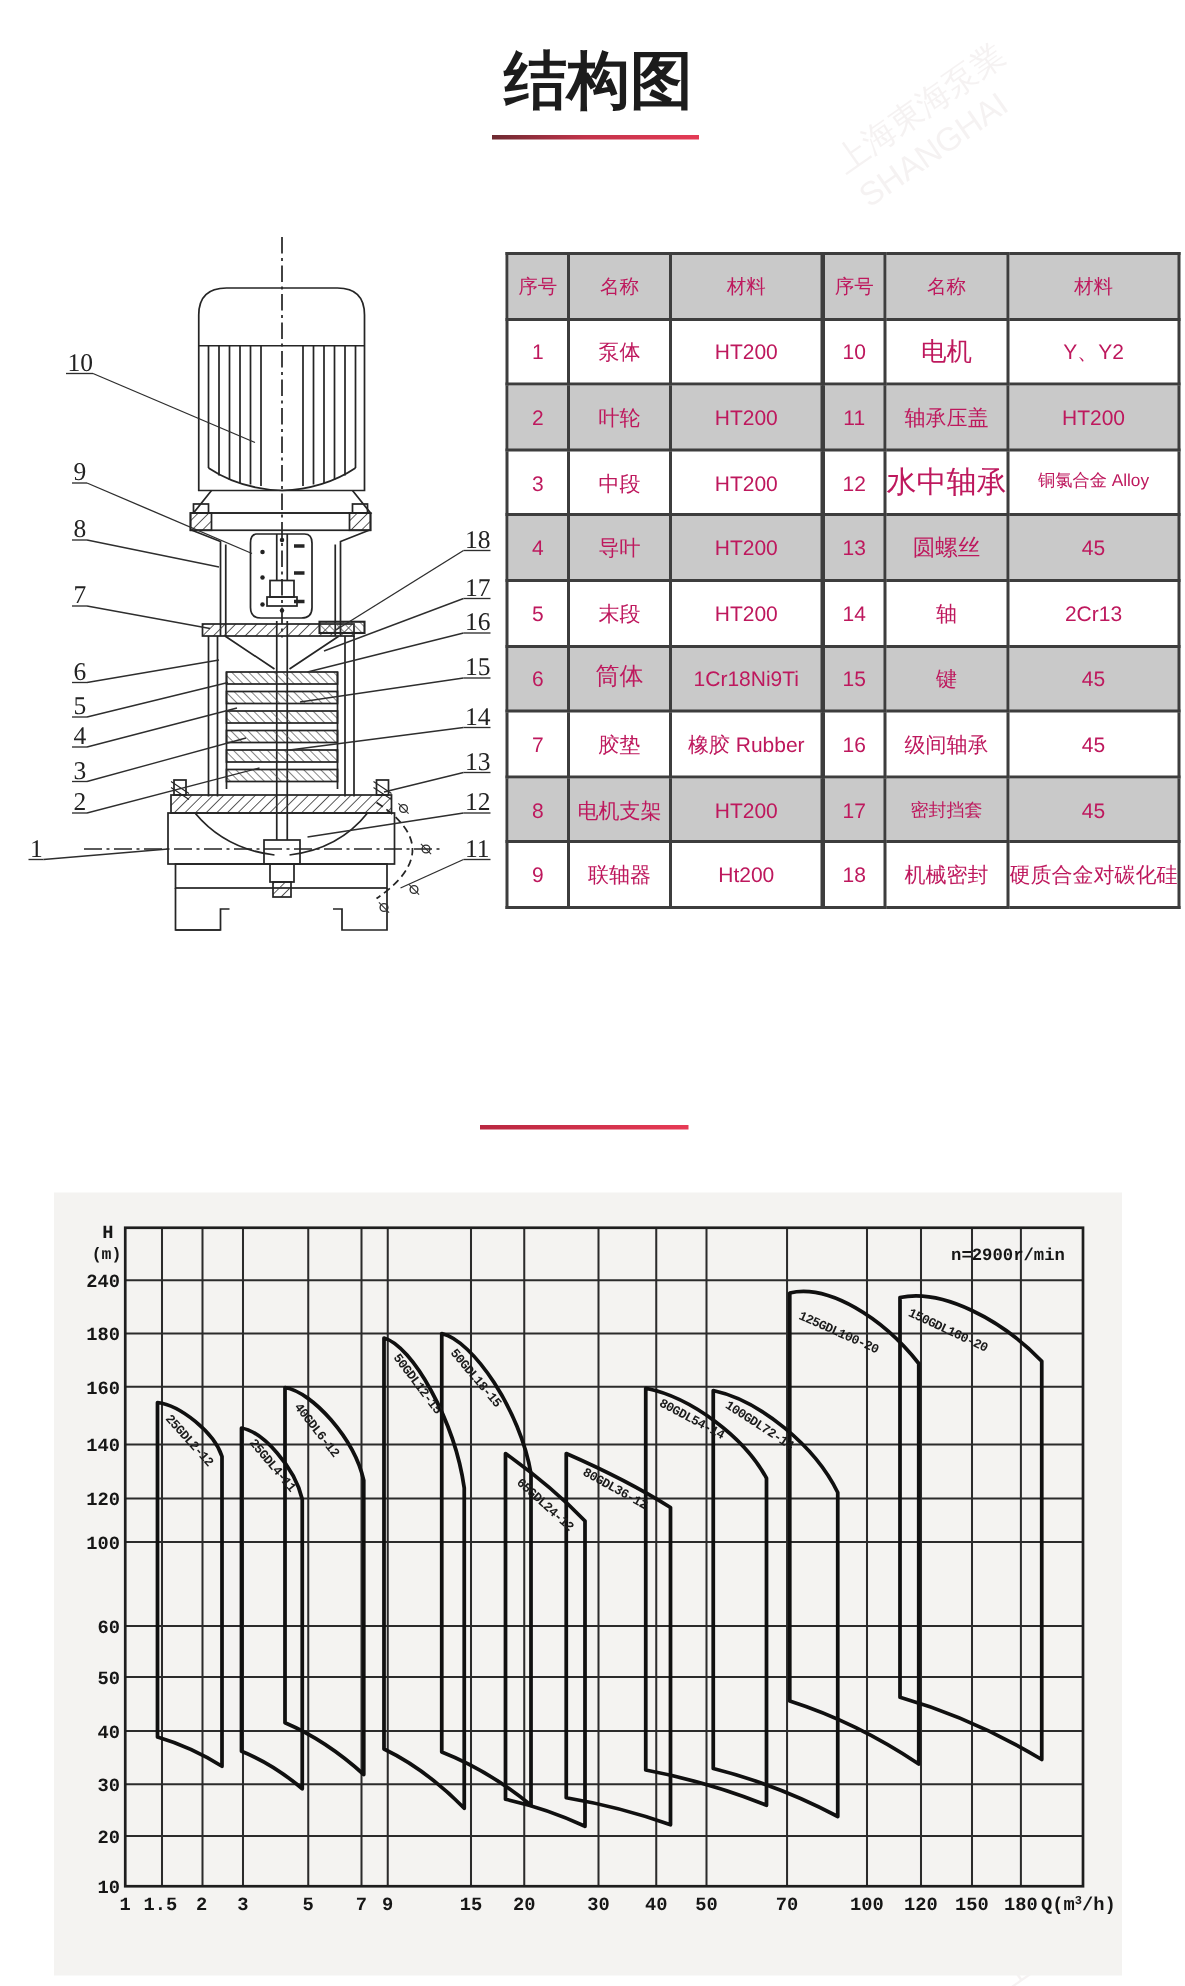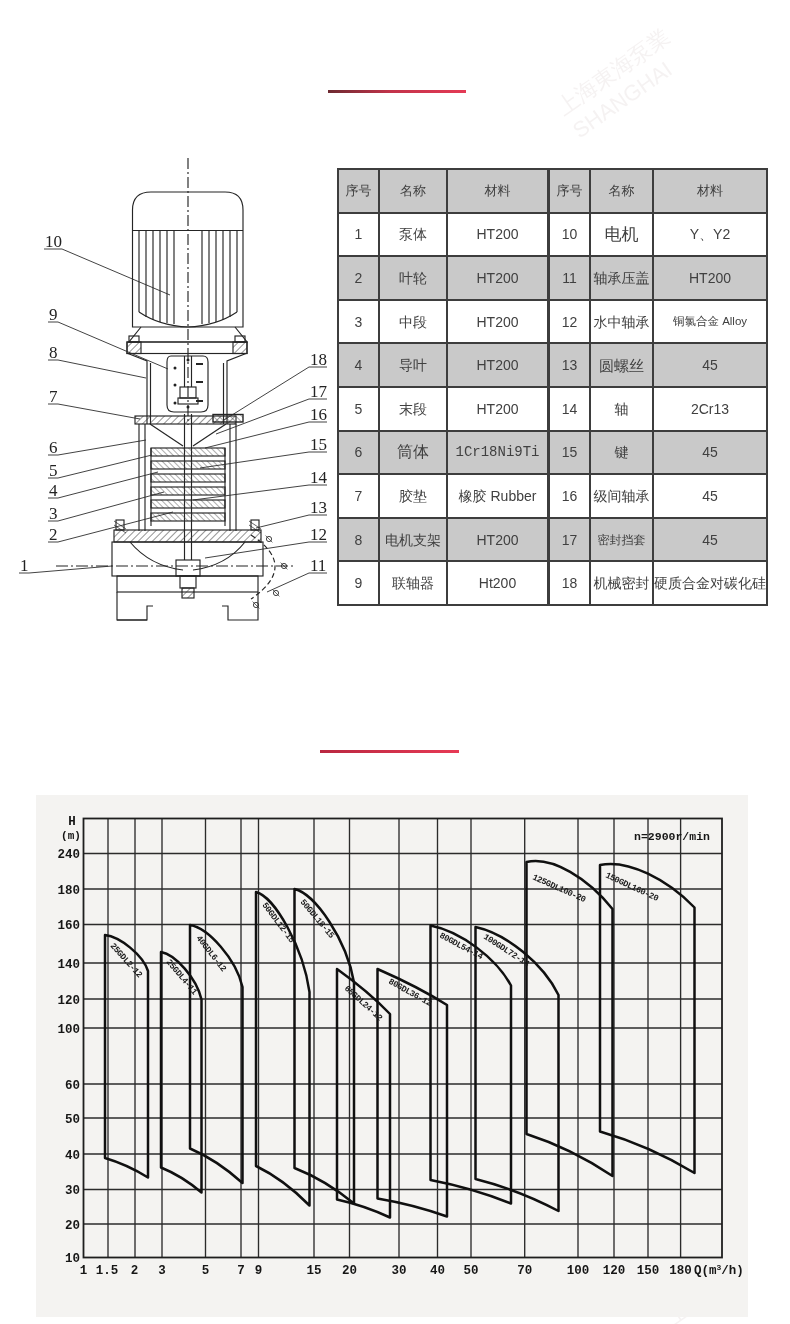--- a/index.html
+++ b/index.html
@@ -1,26 +1,27 @@
 <!DOCTYPE html>
 <html><head><meta charset="utf-8">
 <style>
 html,body{margin:0;padding:0;background:#fff;}
 #page{position:relative;width:790px;height:1324px;overflow:hidden;font-family:"Liberation Sans",sans-serif;background:#fff;}
 .t1{position:absolute;font-size:42px;font-weight:bold;color:#1c1c1c;letter-spacing:0px;}
 .rline{position:absolute;height:3px;}
-.ptab{position:absolute;top:168px;border-collapse:collapse;table-layout:fixed;color:#404040;}
+.ptab{position:absolute;top:168px;border-collapse:collapse;table-layout:fixed;color:#be185d;}
 .ptab td{border:2px solid #3d3d3d;text-align:center;height:41.6px;padding:0;line-height:1.0;white-space:nowrap;overflow:hidden;}
 .wm{position:absolute;color:rgba(160,125,125,0.10);font-size:22px;transform:rotate(-35deg);white-space:nowrap;}
 </style></head>
 <body>
 <div id="page">
 <div class="wm" style="left:555px;top:55px;">上海東海泵業<br>SHANGHAI</div>
 <div class="wm" style="left:330px;top:330px;">上海東海泵業</div>
 <div class="wm" style="left:660px;top:1280px;">上海東海</div>
+<div class="t1" style="left:336px;top:26px;">结构图</div>
 <div class="rline" style="left:328px;top:90px;width:138px;background:linear-gradient(90deg,#6d2a31,#c2334a 45%,#e43a55)"></div>
 <svg width="340" height="492" viewBox="0 148 340 492" style="position:absolute;left:0;top:148px">
       <defs>
 <pattern id="h1" width="5" height="5" patternTransform="rotate(45)" patternUnits="userSpaceOnUse">
 <line x1="0" y1="0" x2="0" y2="5" stroke="#3a3a3a" stroke-width="1.1"></line>
         </pattern>
 <pattern id="h2" width="4" height="4" patternTransform="rotate(-45)" patternUnits="userSpaceOnUse">
 <line x1="0" y1="0" x2="0" y2="4" stroke="#4a4a4a" stroke-width="0.9"></line>
         </pattern>
 </defs>
@@ -194,21 +195,21 @@
           <td style="width:99px;font-size:14px;">HT200</td>
         </tr>
         <tr style="background:#fff">
           <td style="width:39px;font-size:14px">5</td>
           <td style="width:66px;font-size:14px">末段</td>
           <td style="width:99px;font-size:14px;">HT200</td>
         </tr>
         <tr style="background:#c9c9c9">
           <td style="width:39px;font-size:14px">6</td>
           <td style="width:66px;font-size:16px">筒体</td>
-          <td style="width:99px;font-size:14px;font-family:Liberation Mono, monospace;">1Cr18Ni9Ti</td>
+          <td style="width:99px;font-size:14px;">1Cr18Ni9Ti</td>
         </tr>
         <tr style="background:#fff">
           <td style="width:39px;font-size:14px">7</td>
           <td style="width:66px;font-size:14px">胶垫</td>
           <td style="width:99px;font-size:14px;">橡胶 Rubber</td>
         </tr>
         <tr style="background:#c9c9c9">
           <td style="width:39px;font-size:14px">8</td>
           <td style="width:66px;font-size:14px">电机支架</td>
           <td style="width:99px;font-size:14px;">HT200</td>
@@ -232,21 +233,21 @@
           <td style="width:61px;font-size:17px">电机</td>
           <td style="width:95px;font-size:14px;">Y、Y2</td>
         </tr>
         <tr style="background:#c9c9c9">
           <td style="width:39px;font-size:14px">11</td>
           <td style="width:61px;font-size:14px">轴承压盖</td>
           <td style="width:95px;font-size:14px;">HT200</td>
         </tr>
         <tr style="background:#fff">
           <td style="width:39px;font-size:14px">12</td>
-          <td style="width:61px;font-size:14px">水中轴承</td>
+          <td style="width:61px;font-size:20px">水中轴承</td>
           <td style="width:95px;font-size:11.5px;">铜氯合金 Alloy</td>
         </tr>
         <tr style="background:#c9c9c9">
           <td style="width:39px;font-size:14px">13</td>
           <td style="width:61px;font-size:15px">圆螺丝</td>
           <td style="width:95px;font-size:14px;">45</td>
         </tr>
         <tr style="background:#fff">
           <td style="width:39px;font-size:14px">14</td>
           <td style="width:61px;font-size:14px">轴</td>

